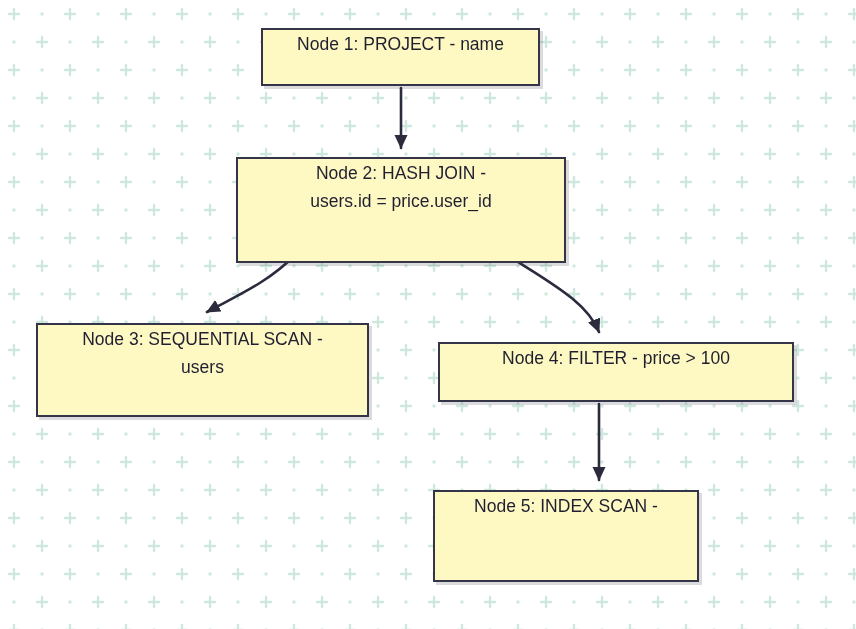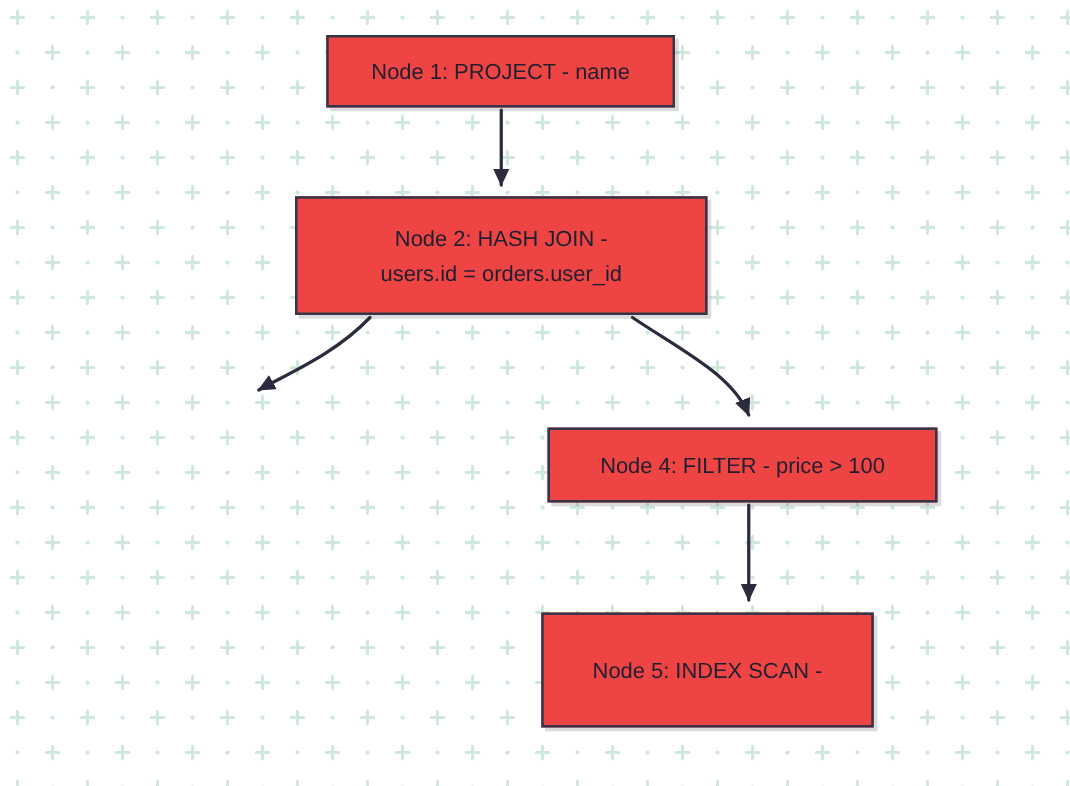--- a/index.html
+++ b/index.html
@@ -18,38 +18,37 @@
   }
   svg.layer {
     position: absolute;
     top: 0;
     left: 0;
     pointer-events: none;
   }
   .node {
     position: absolute;
     box-sizing: border-box;
-    background: #ef4444;
+    background: #fef9c3;
     border: 2px solid #35354a;
     box-shadow: 3px 3px 0 rgba(53, 53, 74, 0.18);
     display: flex;
     flex-direction: column;
-    justify-content: center;
     align-items: center;
     text-align: center;
     color: #1f1f30;
     font-size: 17.5px;
     line-height: 28px;
     z-index: 2;
   }
   .node span { display: block; white-space: nowrap; }
   #node-1 { left: 261px; top: 28px;  width: 279px; height: 58px; }
-  #node-2 { left: 236px; top: 157px; width: 330px; height: 95px; }
+  #node-2 { left: 236px; top: 157px; width: 330px; height: 106px; }
   #node-3 { left: 36px;  top: 323px; width: 333px; height: 94px; }
-  #node-4 { left: 438px; top: 342px; width: 312px; height: 60px; }
+  #node-4 { left: 438px; top: 342px; width: 356px; height: 60px; }
   #node-5 { left: 433px; top: 490px; width: 266px; height: 92px; }
   .edge {
     fill: none;
     stroke: #2b2b3d;
     stroke-width: 2.6;
     stroke-linecap: round;
   }
 </style>
 </head>
 <body>
@@ -83,23 +82,27 @@
     <path class="edge" d="M506 254 C 546 281, 586 300, 599 332" marker-end="url(#arrowhead)"></path>
     <path class="edge" d="M599 404 L599 480" marker-end="url(#arrowhead)"></path>
   </svg>
 
   <div class="node" id="node-1">
     <span>Node 1: PROJECT - name</span>
   </div>
 
   <div class="node" id="node-2">
     <span>Node 2: HASH JOIN -</span>
-    <span>users.id = orders.user_id</span>
+    <span>users.id = price.user_id</span>
   </div>
 
+  <div class="node" id="node-3">
+    <span>Node 3: SEQUENTIAL SCAN -</span>
+    <span>users</span>
+  </div>
 
   <div class="node" id="node-4">
     <span>Node 4: FILTER - price &gt; 100</span>
   </div>
 
   <div class="node" id="node-5">
     <span>Node 5: INDEX SCAN -</span>
   </div>
 
 </div>

